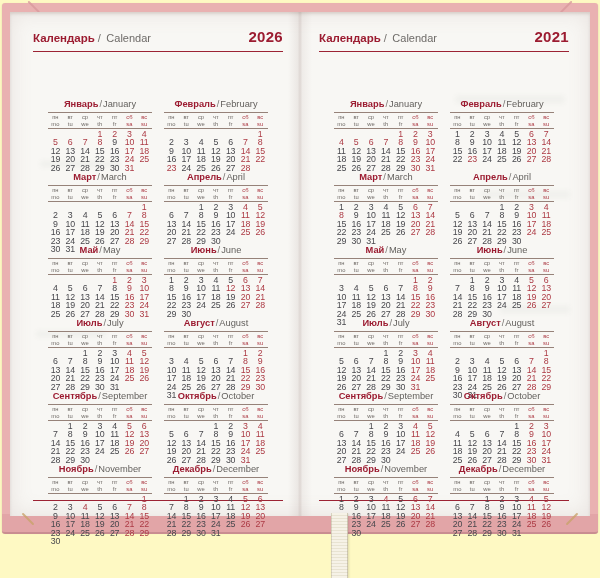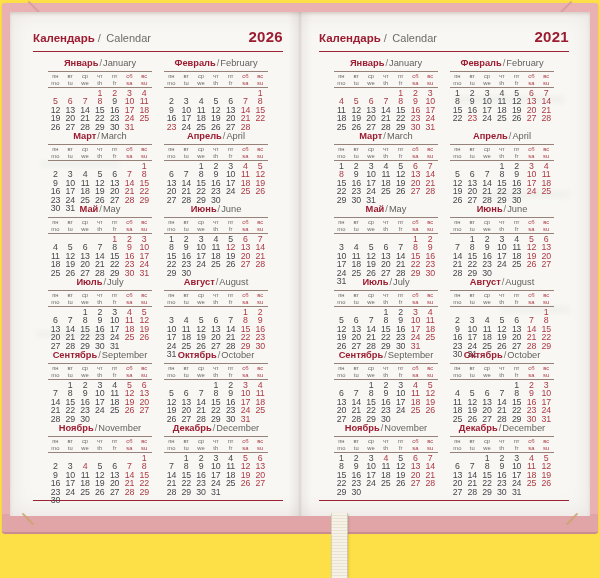--- a/index.html
+++ b/index.html
@@ -1,16 +1,16 @@
 <!DOCTYPE html>
 <html><head>
 <meta charset="utf-8">
 <style>
   html,body{margin:0;padding:0;background:#ffffff;}
-  #photo{position:relative;width:600px;height:578px;background:#fde047;overflow:hidden;
+  #photo{position:relative;width:600px;height:578px;background:#fef9c3;overflow:hidden;
          font-family:"Liberation Sans",sans-serif;}
   
   #cover{position:absolute;left:2px;top:3px;width:596px;height:529px;background:#e9b1b1;
          border-radius:3px;box-shadow:0 1px 2px rgba(0,0,0,.15);}
   #cover-bottom{position:absolute;left:2px;top:514px;width:596px;height:18px;background:#e2a5a7;
          border-bottom:2px solid #c98d91;border-radius:0 0 3px 3px;}
   
   #pages{position:absolute;left:10px;top:12px;width:580px;height:504px;background:#f8f7f4;
          box-shadow:inset 0 0 22px rgba(150,120,110,.16), inset 0 2px 3px rgba(150,130,120,.25);}
   .gutter{position:absolute;left:288px;top:12px;width:24px;height:504px;pointer-events:none;
@@ -23,21 +23,21 @@
   #page-2027{left:319px;}
   .title-row{display:flex;justify-content:space-between;align-items:baseline;
              border-bottom:1.4px solid #9c2334;padding-bottom:5px;}
   .title-row .ru{font-weight:700;font-size:11.5px;color:#9c1c31;}
   .title-row .sep{font-size:11px;color:#75726f;margin:0 1px 0 3px;}
   .title-row .en{font-size:11px;color:#6e6b68;}
   .title-row .year{font-weight:700;font-size:15px;color:#9c1c31;letter-spacing:.3px;}
   .months-grid{margin:6px 0 0 13px;width:224px;display:grid;
                grid-template-columns:108px 108px;grid-column-gap:8px;
                grid-template-rows:repeat(6,73px);}
-  .month{width:108px;}
+  .month{width:108px;margin-top:41px;}
   .month-title{text-align:center;font-size:9.3px;line-height:11px;height:12px;white-space:nowrap;}
   .month-title .ru{font-weight:700;color:#9c1c31;}
   .month-title .sep{color:#75726f;margin:0 1px;}
   .month-title .en{color:#64615e;}
   .dow{border-top:1px solid rgba(125,100,90,.8);border-bottom:1px solid rgba(125,100,90,.8);
        padding:1px 0;margin:1px 2px 1px 2px;}
   .dow-row{display:flex;height:6.5px;line-height:6.5px;}
   .dow-row span{width:14.8px;text-align:center;font-size:5.8px;color:#6f6a66;letter-spacing:0;}
   .dow-row span.red{color:#ac3a44;}
   .dates{margin:1px 2px 0 2px;}

